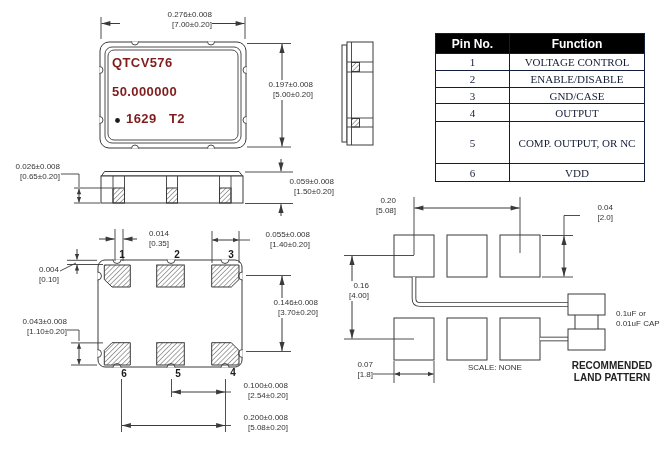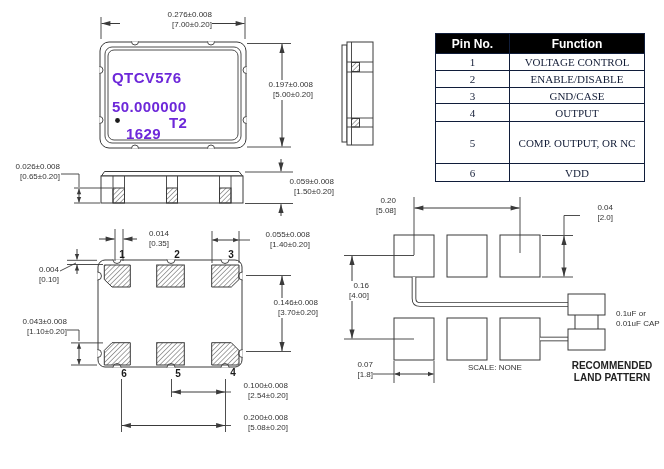--- a/index.html
+++ b/index.html
@@ -8,21 +8,21 @@
   #drawing{position:absolute;left:0;top:0;}
   .ln{stroke:#3a3a3a;stroke-width:1;fill:none;}
   .thin{stroke:#3a3a3a;stroke-width:0.9;fill:none;}
   .shape{stroke:#3a3a3a;stroke-width:1;fill:#ffffff;}
   .hatched{stroke:#3a3a3a;stroke-width:1;fill:url(#hatch);}
   .notch{stroke:#3a3a3a;stroke-width:0.9;fill:#ffffff;}
   .dim{position:absolute;display:flex;flex-direction:column;align-items:flex-end;
        font:8px/10px "Liberation Sans",sans-serif;color:#333;background:#fff;
        text-align:center;white-space:nowrap;}
   .marking{position:absolute;font-family:"Liberation Sans",sans-serif;font-weight:bold;
-           color:#6d28d9;font-size:15px;letter-spacing:0.4px;white-space:nowrap;margin-top:14px;}
+           color:#7f1d1d;font-size:13px;letter-spacing:0.4px;white-space:nowrap;}
   .padnum{position:absolute;width:10px;text-align:center;
           font:bold 10px "Liberation Sans",sans-serif;color:#1a1a1a;}
   #pin-table{position:absolute;left:435px;top:33px;width:209px;border-collapse:collapse;
              table-layout:fixed;}
   #pin-table th{background:#000000;color:#fff;font:bold 12px "Liberation Sans",sans-serif;
                 height:19px;border:1px solid #101d3a;padding:0;}
   #pin-table td{font:11px "Liberation Serif",serif;color:#141e38;text-align:center;
                 border:1px solid #101d3a;padding:0;}
   .lp-title{position:absolute;left:568px;top:360px;width:88px;text-align:center;
             font:bold 10px/11.5px "Liberation Sans",sans-serif;color:#222;}
@@ -196,21 +196,21 @@
     <g>
       <rect class="shape" x="575" y="302" width="23" height="40"></rect>
       <rect class="shape" x="568" y="294" width="37" height="21"></rect>
       <rect class="shape" x="568" y="329" width="37" height="21"></rect>
     </g>
   </svg>
 
   <span class="marking" style="left:112px;top:55px;">QTCV576</span>
   <span class="marking" style="left:112px;top:84px;">50.000000</span>
   <span class="marking" style="left:126px;top:111px;">1629</span>
-  <span class="marking" style="left:169px;top:100px;">T2</span>
+  <span class="marking" style="left:169px;top:111px;">T2</span>
 
   <div class="dim" style="left:120px;top:10px;width:92px;">
     <span>0.276±0.008</span>
     <span>[7.00±0.20]</span>
   </div>
   <div class="dim" style="left:251px;top:80px;width:62px;">
     <span>0.197±0.008</span>
     <span>[5.00±0.20]</span>
   </div>
   <div class="dim" style="left:8px;top:162px;width:52px;">

